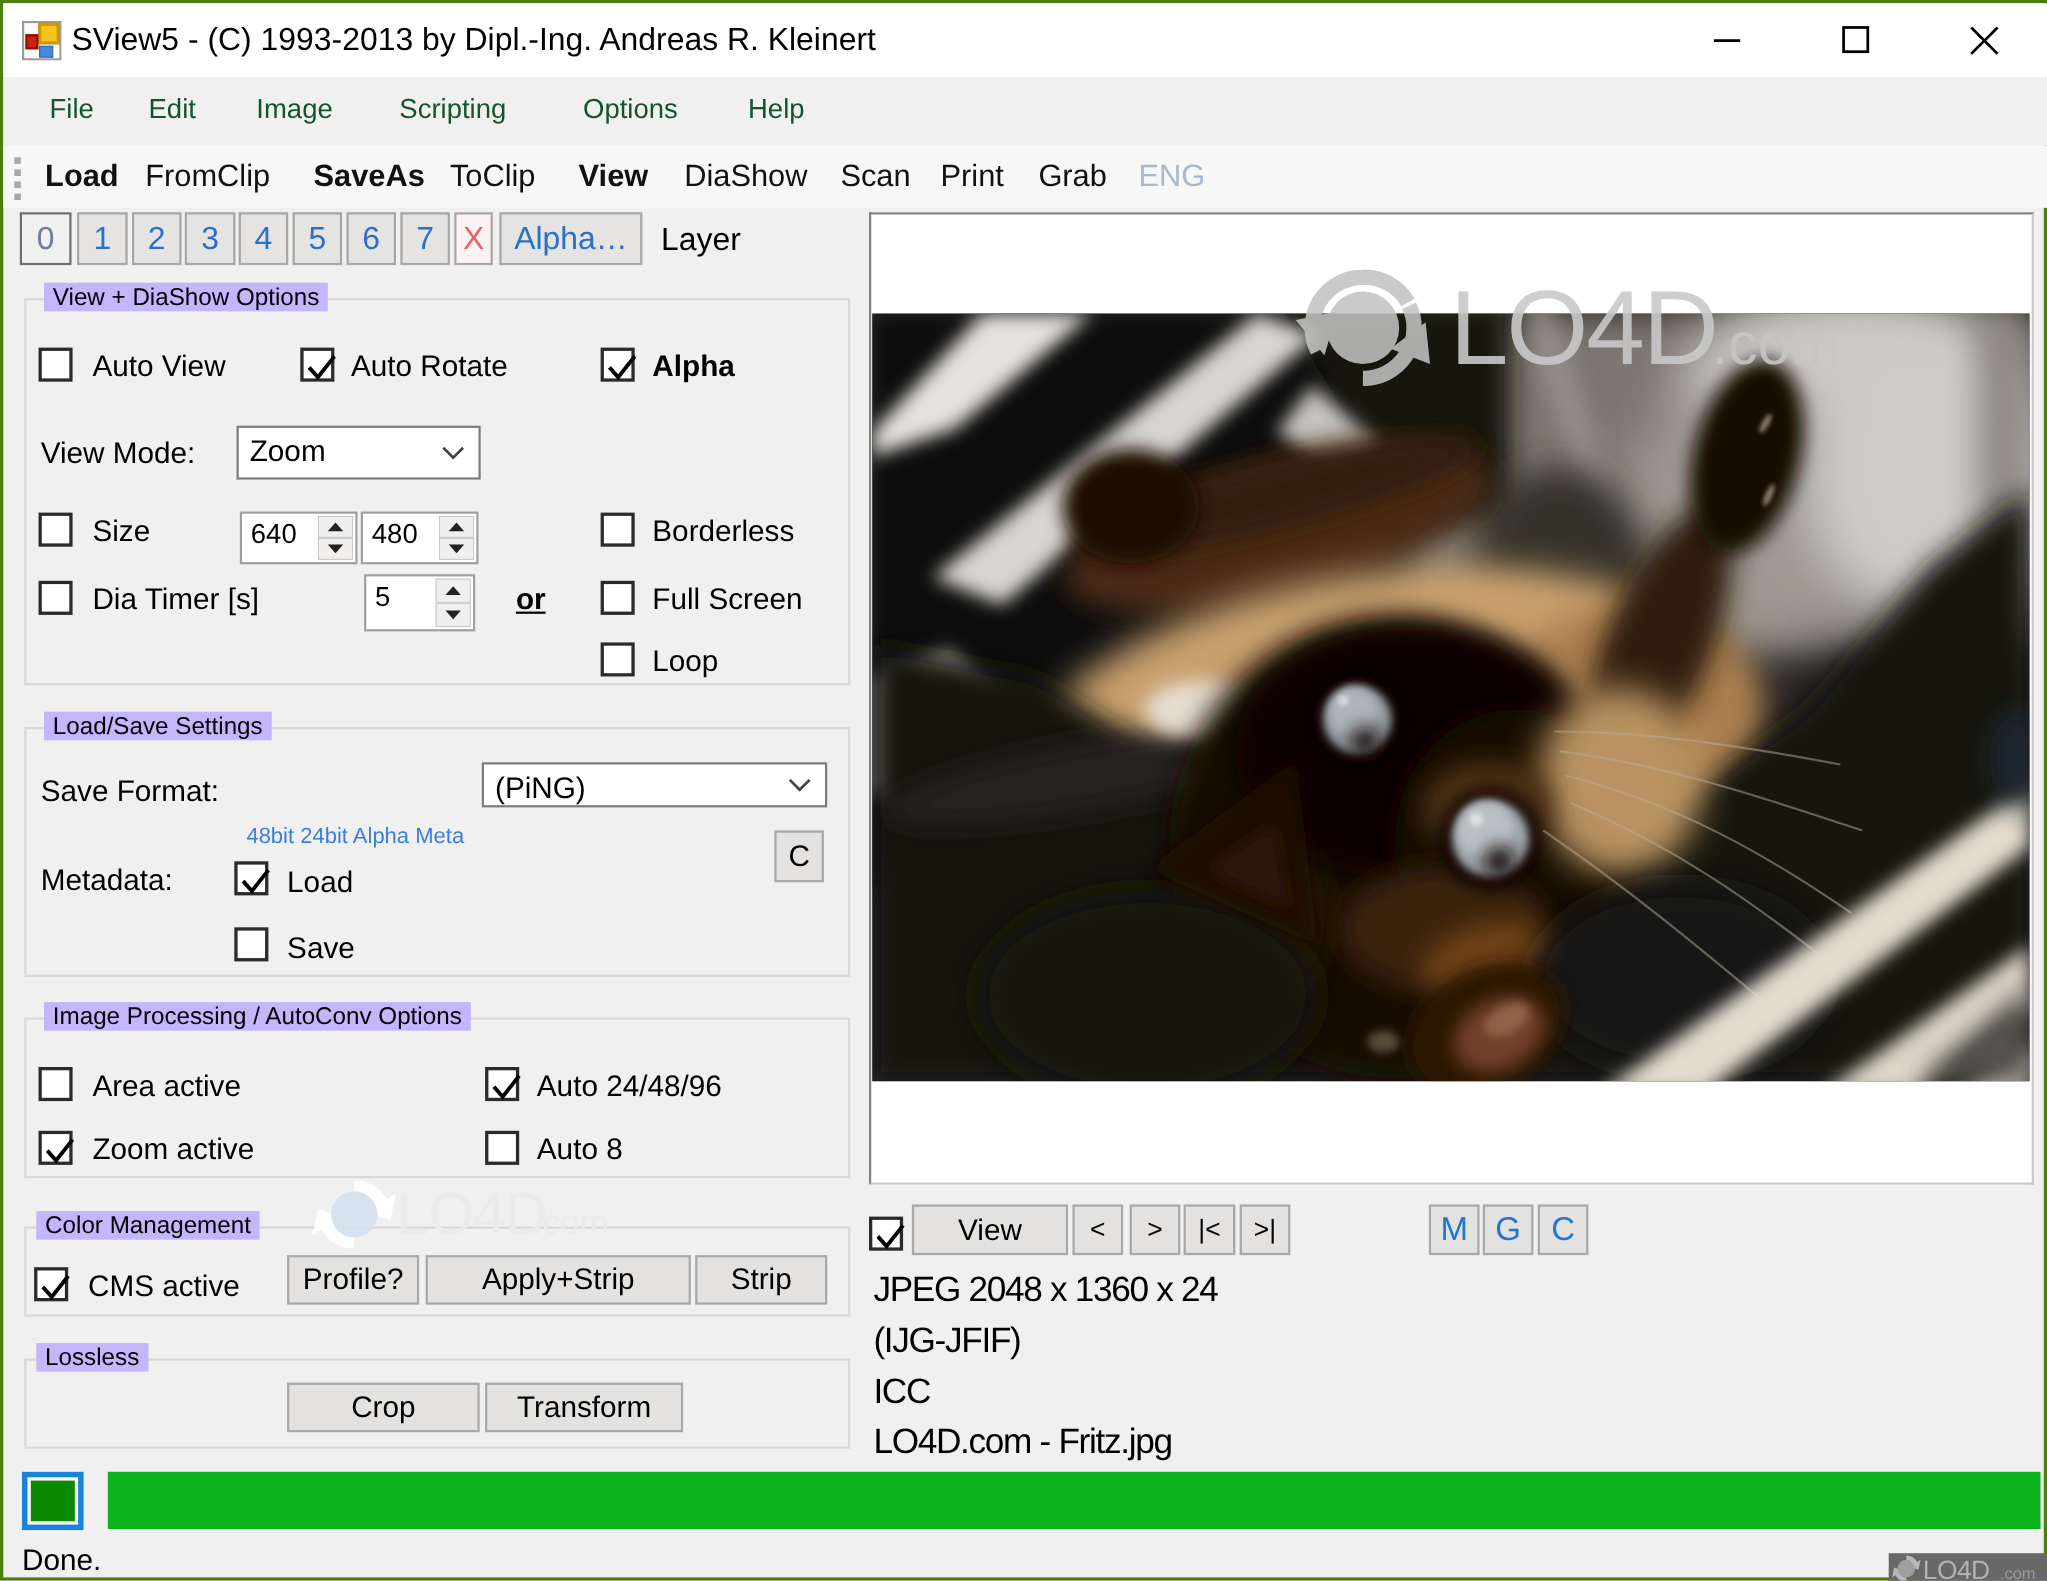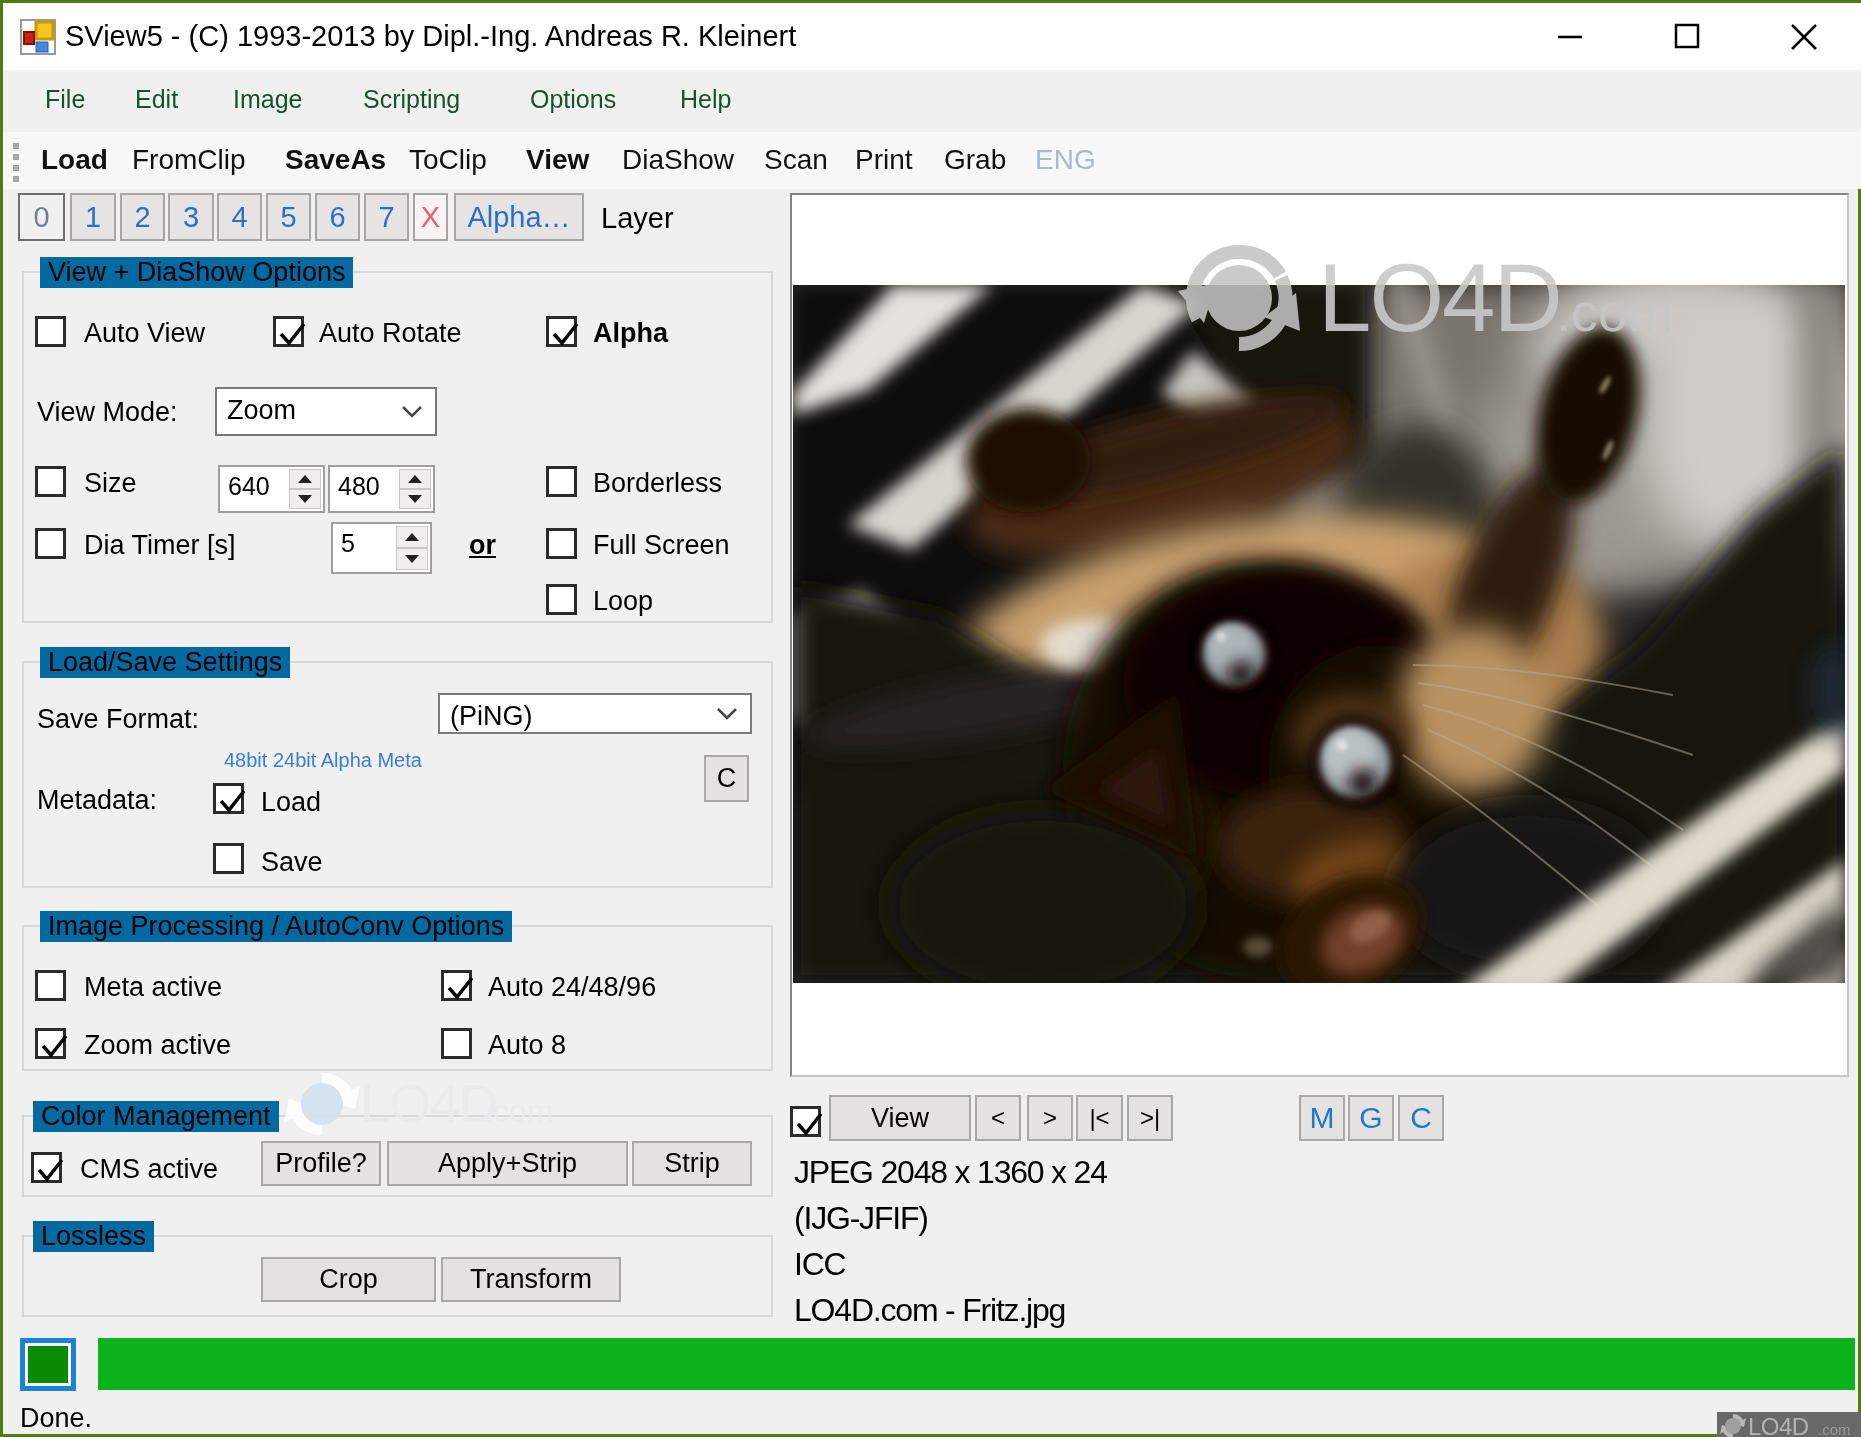--- a/index.html
+++ b/index.html
@@ -14,21 +14,21 @@
   #menubar { position:absolute; left:0; top:67px; width:1859px; height:62px; background:#f0f0f0; }
   .menuitem { position:absolute; top:15px; font-size:25px; color:#14532d; }
   
   #toolbar { position:absolute; left:0; top:129px; width:1859px; height:57px; background:#f7f7f7; }
   .toolitem { position:absolute; top:12px; font-size:28px; color:#111; }
   .toolitem.b { font-weight:bold; }
   
   .lbtn { position:absolute; top:190px; height:48px; background:#e5e4e2; border:2px solid #a6a6a6; font-size:29px; color:#2a70c8; text-align:center; line-height:44px; }
   
   .group { position:absolute; border:2px solid #d8d8d8; }
-  .glabel { position:absolute; font-size:27px; color:#000; background:#0369a1; padding:0 8px; white-space:nowrap; }
+  .glabel { position:absolute; font-size:22px; color:#000; background:#c4b5fd; padding:0 8px; white-space:nowrap; }
   
   .cb { position:absolute; width:31px; height:31px; background:#fff; border:3px solid #2b2b2b; }
   .cb svg { position:absolute; left:-2px; top:-3px; }
   .lbl { position:absolute; font-size:27px; color:#000; white-space:nowrap; }
   
   .combo { position:absolute; background:#fff; border:2px solid #7a7a7a; }
   .combo .tx { position:absolute; left:10px; top:6px; font-size:27px; color:#000; }
   .combo svg.chev { position:absolute; right:12px; top:50%; margin-top:-8px; }
   
   .btn { position:absolute; background:#e3e2e0; border:2px solid #a8a8a8; font-size:27px; color:#000; text-align:center; }
@@ -191,21 +191,21 @@
         <path d="M7 18 L15 27 L30 8" stroke="#000" stroke-width="3.5" fill="none"></path>
       </svg>
     </div>
   <div class="lbl" style="left:258px; top:784px;">Load</div>
   <div class="cb" style="left:210px; top:840px;"></div>
   <div class="lbl" style="left:258px; top:844px;">Save</div>
 
   <div class="group" style="left:19px; top:922px; width:751px; height:146px;"></div>
   <div class="glabel" style="left:37px; top:908px;">Image Processing / AutoConv Options</div>
   <div class="cb" style="left:32px; top:967px;"></div>
-  <div class="lbl" style="left:81px; top:969px;">Meta active</div>
+  <div class="lbl" style="left:81px; top:969px;">Area active</div>
   <div class="cb" style="left:438px; top:967px;">
       <svg width="36" height="36" viewBox="0 0 36 36">
         <path d="M7 18 L15 27 L30 8" stroke="#000" stroke-width="3.5" fill="none"></path>
       </svg>
     </div>
   <div class="lbl" style="left:485px; top:969px;">Auto 24/48/96</div>
   <div class="cb" style="left:32px; top:1025px;">
       <svg width="36" height="36" viewBox="0 0 36 36">
         <path d="M7 18 L15 27 L30 8" stroke="#000" stroke-width="3.5" fill="none"></path>
       </svg>

